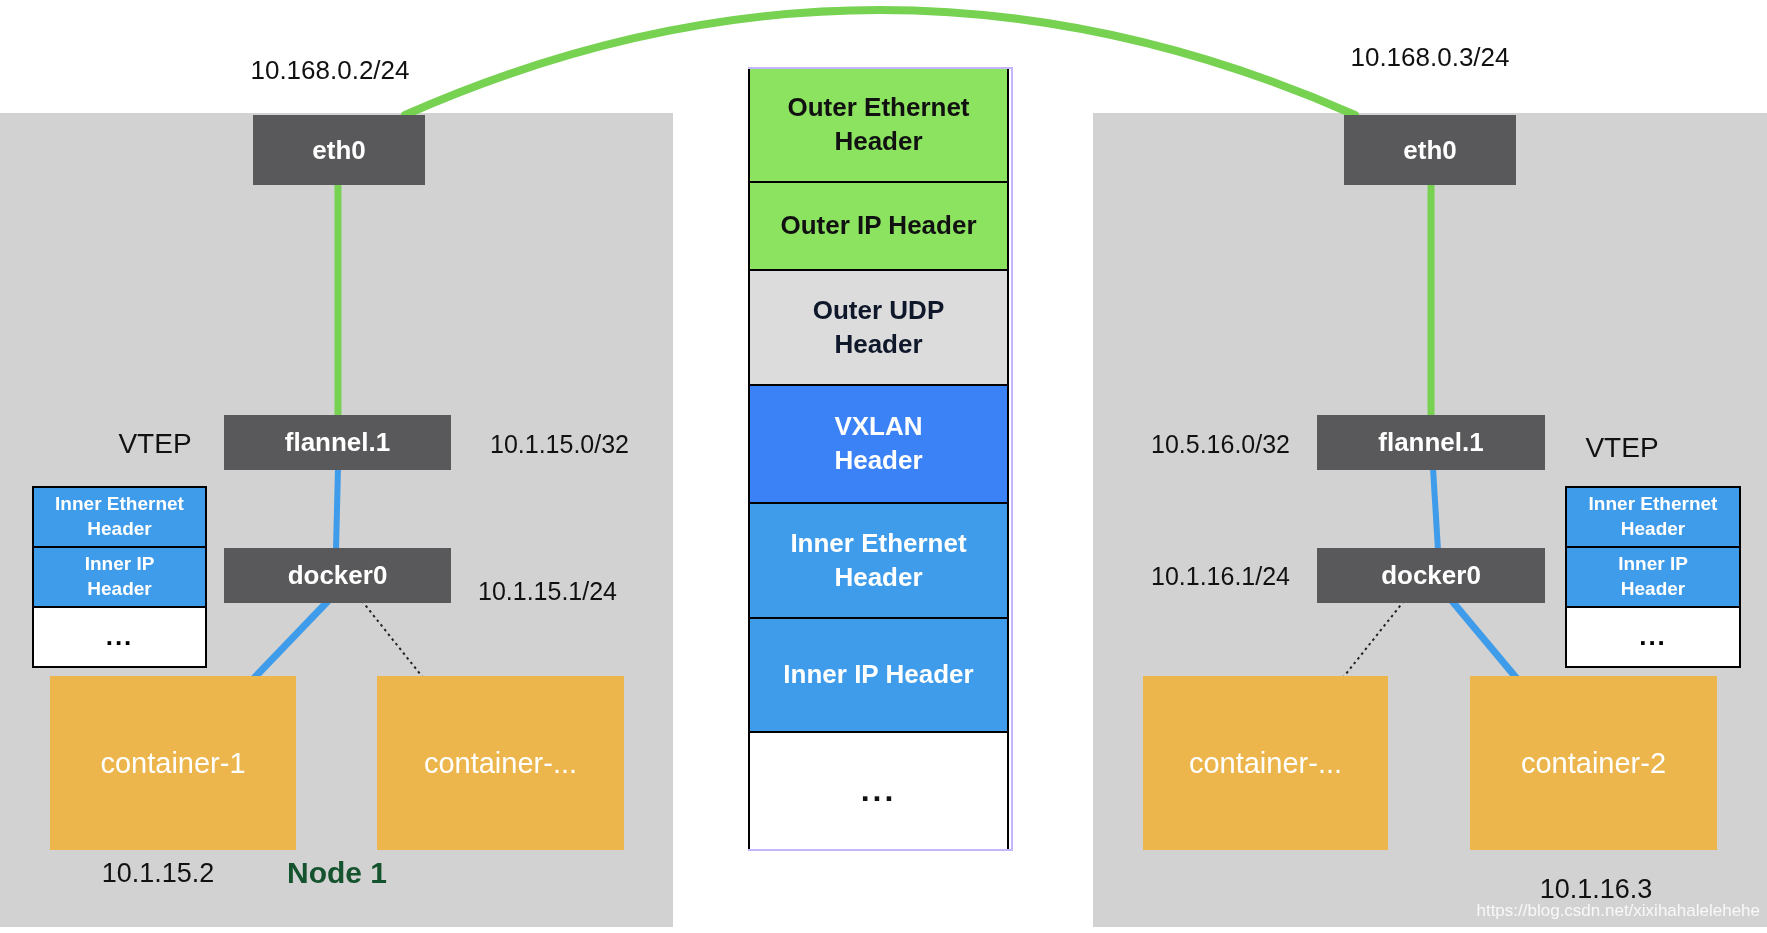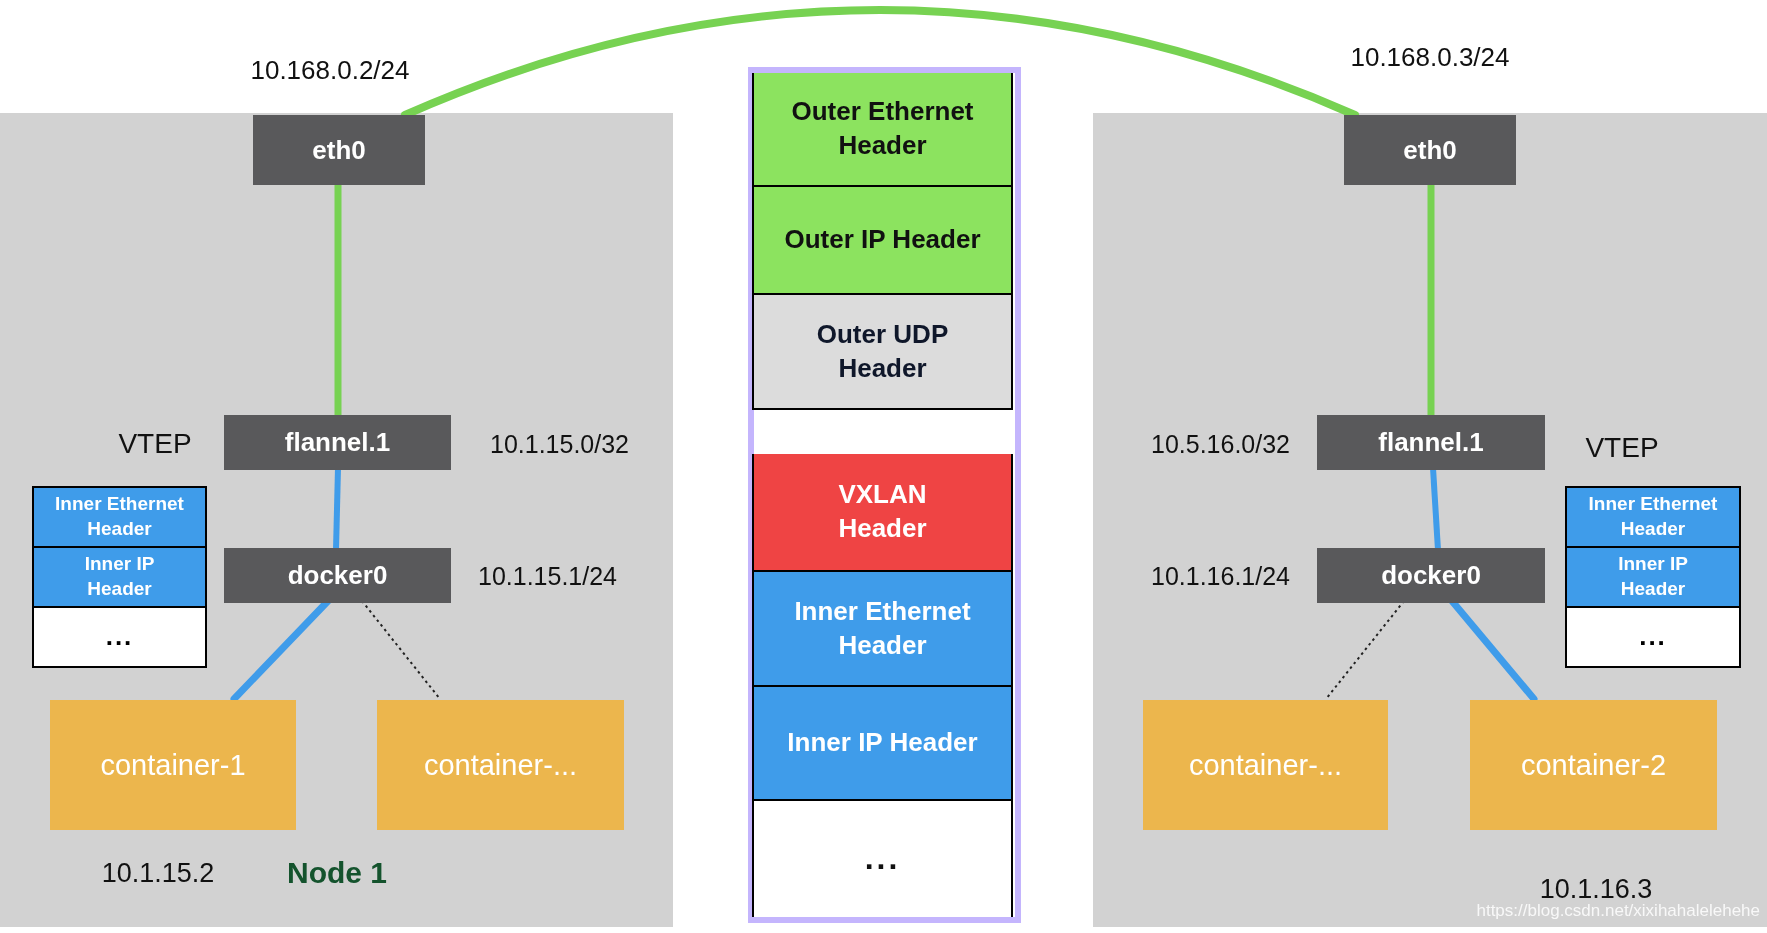--- a/index.html
+++ b/index.html
@@ -18,65 +18,65 @@
     font-size:26px; display:flex; align-items:center; justify-content:center; z-index:3;
   }
   .eth-l     { left:253px;  top:115px; width:172px; height:70px; }
   .flannel-l { left:224px;  top:415px; width:227px; height:55px; }
   .docker-l  { left:224px;  top:548px; width:227px; height:55px; }
   .eth-r     { left:1344px; top:115px; width:172px; height:70px; }
   .flannel-r { left:1317px; top:415px; width:228px; height:55px; }
   .docker-r  { left:1317px; top:548px; width:228px; height:55px; }
 
   .cbox {
-    position:absolute; top:700px; height:130px; background:#ecb64d; color:#fff;
+    position:absolute; top:676px; height:174px; background:#ecb64d; color:#fff;
     font-size:29px; display:flex; align-items:center; justify-content:center; z-index:3;
   }
   .c1  { left:50px;   width:246px; }
   .c2  { left:377px;  width:247px; }
   .c3  { left:1143px; width:245px; }
   .c4  { left:1470px; width:247px; }
 
   .txt { position:absolute; color:#111; z-index:3; white-space:nowrap; }
   .ip-top-l  { left:230px;  top:55px;  width:200px; text-align:center; font-size:26px; }
   .ip-top-r  { left:1330px; top:42px;  width:200px; text-align:center; font-size:26px; }
   .vtep-l    { left:100px;  top:428px; width:110px; text-align:center; font-size:28px; }
   .vtep-r    { left:1567px; top:432px; width:110px; text-align:center; font-size:28px; }
   .fl-ip-l   { left:478px;  top:430px; font-size:25px;margin-left:12px; }
-  .dk-ip-l   { left:478px;  top:562px; font-size:25px;text-align:center; }
+  .dk-ip-l   { left:478px;  top:577px; font-size:25px;text-align:center; }
   .fl-ip-r   { left:1090px; top:430px; width:200px; text-align:right; font-size:25px; }
   .dk-ip-r   { left:1090px; top:562px; width:200px; text-align:right; font-size:25px; }
   .c-ip-l    { left:58px;   top:858px; width:200px; text-align:center; font-size:27px; }
   .c-ip-r    { left:1496px; top:858px; width:200px; text-align:center; font-size:27px;margin-top:16px; }
   .node-name { position:absolute; top:856px; width:200px; text-align:center; color:#14532d;
                font-weight:bold; font-size:30px; z-index:3; }
   .node1 { left:237px; }
   .node2 { left:1331px; }
 
   .ministack { position:absolute; top:486px; border:2px solid #000; z-index:3; background:#fff; }
   .ministack.left  { left:32px;   width:171px; }
   .ministack.right { left:1565px; width:172px; }
   .mini-row {
     height:58px; background:#3f9cea; color:#fff; font-weight:bold; font-size:19px;
     line-height:1.3; display:flex; align-items:center; justify-content:center;
     text-align:center; white-space:pre-line; border-bottom:2px solid #000;
   }
   .mini-row.last { background:#fff; color:#000; border-bottom:none; font-size:26px; letter-spacing:2px; }
 
-  .stack { position:absolute; left:748px; top:67px; width:261px; border:6px solid #c4b5fd; z-index:3; }
+  .stack { position:absolute; left:748px; top:67px; width:261px; border:2px solid #c4b5fd; z-index:3; }
   .seg {
     display:flex; align-items:center; justify-content:center; text-align:center;
     font-weight:bold; font-size:26px; line-height:1.3; white-space:pre-line;
     border-bottom:2px solid #000; padding:0 10px; box-sizing:border-box; width:261px;
     margin:0 -2px; border-left:2px solid #000; border-right:2px solid #000;
   }
   .seg0 { height:114px; background:#8ce35f; color:#111; }
-  .seg1 { height:108px; background:#8ce35f; color:#111; }
+  .seg1 { height:88px; background:#8ce35f; color:#111; }
   .seg2 { height:115px; background:#dcdcdc; color:#0f172a; }
-  .seg3 { height:118px; background:#ef4444; color:#fff;margin-top:44px; }
+  .seg3 { height:118px; background:#3b82f6; color:#fff; }
   .seg4 { height:115px; background:#3f9cea; color:#fff; }
   .seg5 { height:114px; background:#3f9cea; color:#fff; }
   .seg6 { height:116px; background:#ffffff; color:#111; border-bottom:none; font-size:32px; letter-spacing:3px; }
 
   .watermark {
     position:absolute; left:1450px; top:901px; width:310px; text-align:right;
     font-size:17px; color:rgba(255,255,255,0.85); z-index:4;
   }
 </style>
 </head>

